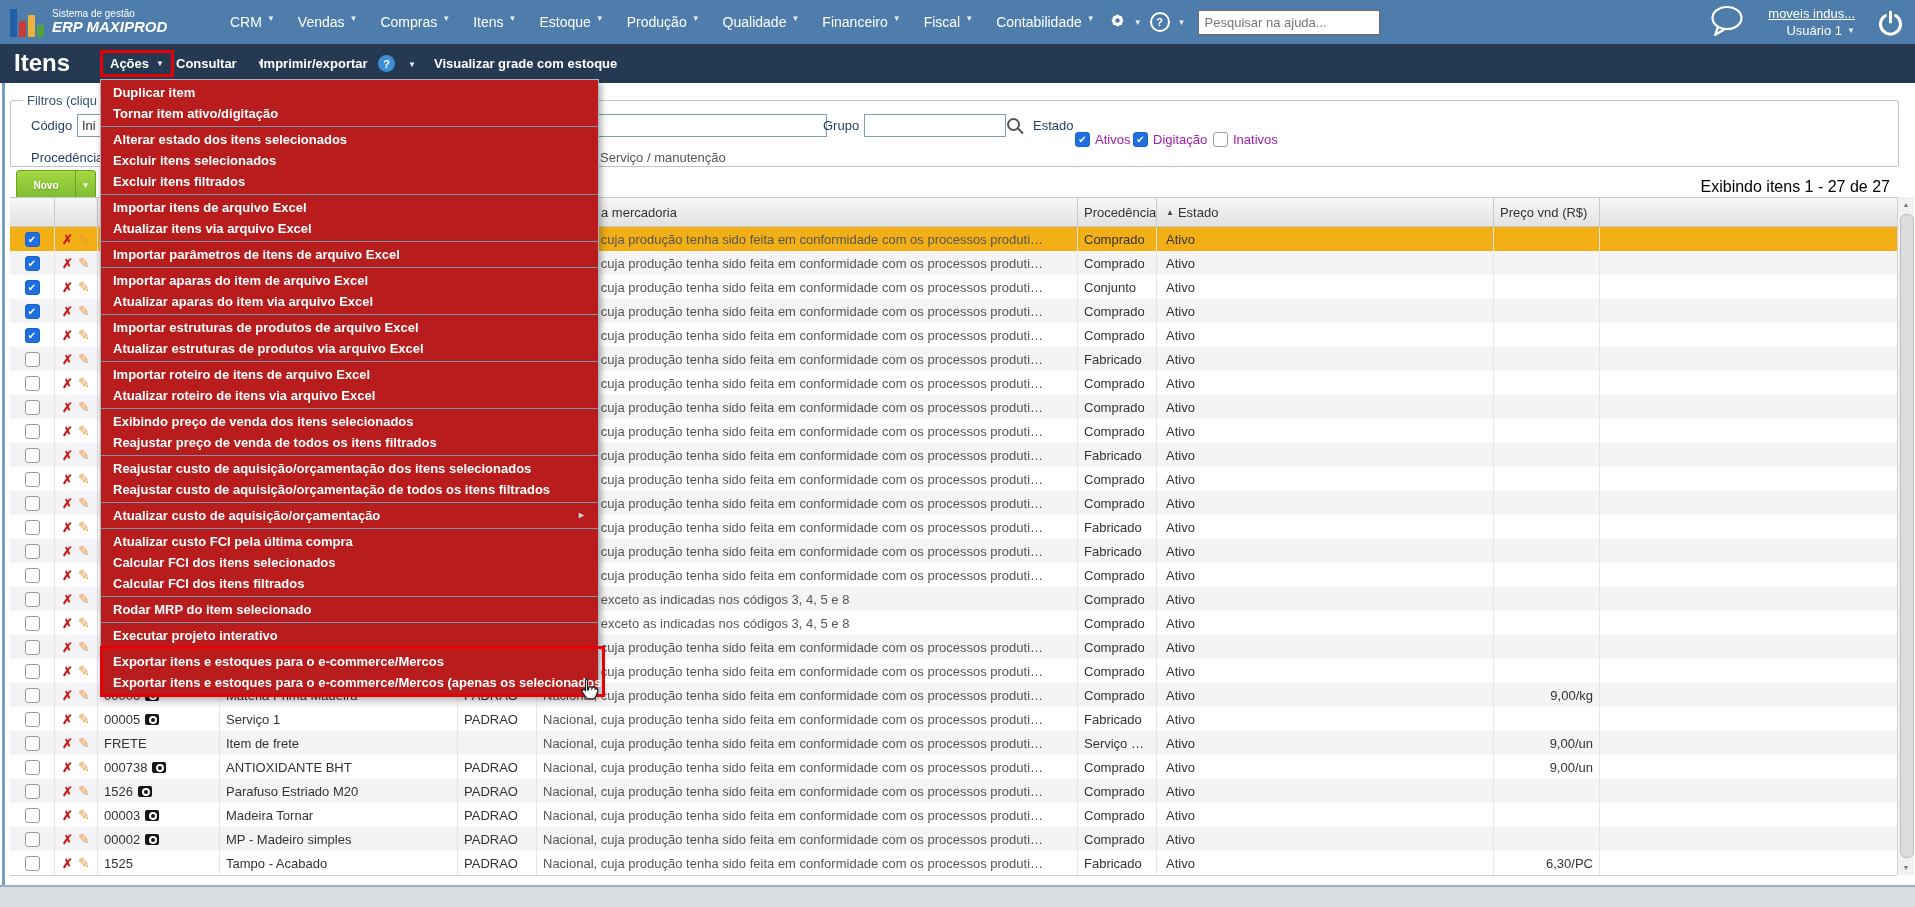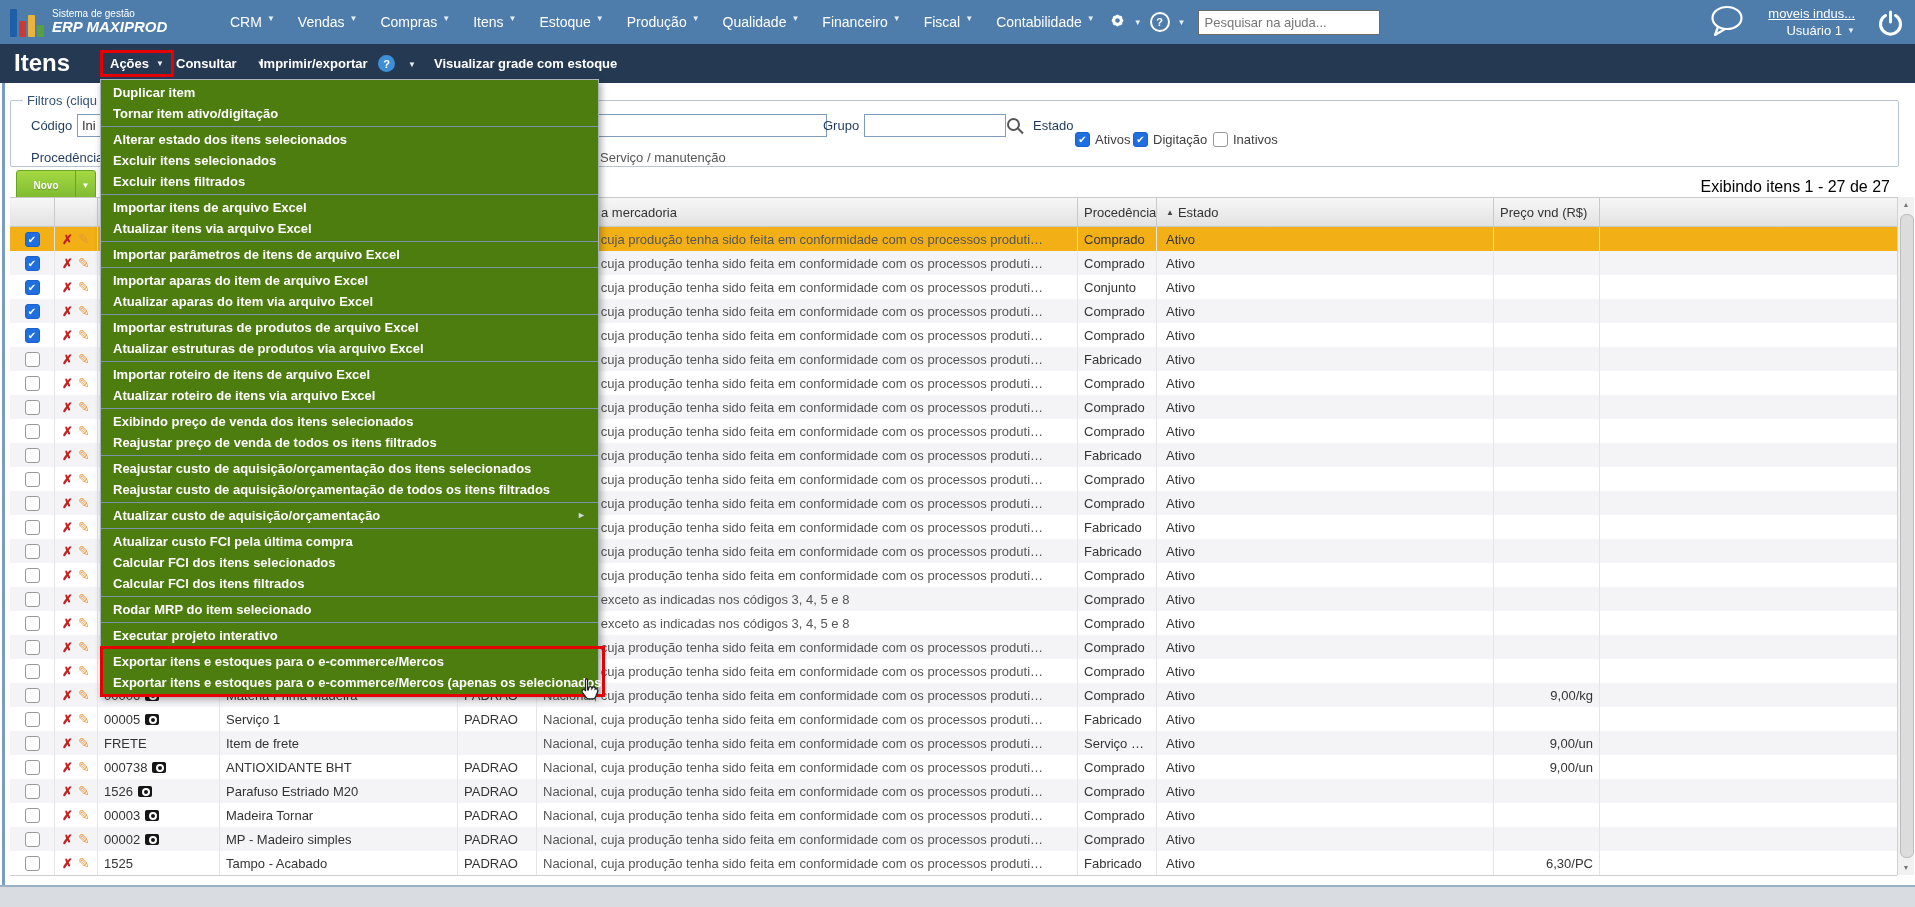--- a/index.html
+++ b/index.html
@@ -55,21 +55,21 @@
   .finput{position:absolute;height:21px;border:1px solid #7f9db9;background:#fff;
           font-size:13px;padding:0 4px;display:flex;align-items:center}
   .glass{position:absolute;width:9px;height:9px;border:2px solid #555;border-radius:50%}
   .glass::after{content:"";position:absolute;width:7px;height:2px;background:#555;
                 transform:rotate(45deg);right:-6px;bottom:-3px}
   .ck{width:15px;height:15px;border:1px solid #999;border-radius:3px;background:#fff;
       display:inline-flex;align-items:center;justify-content:center;font-size:10px;color:#fff;
       box-sizing:border-box;cursor:pointer}
   .ck.on{background:#1f6fe0;border-color:#1a62c8}
   .fck{position:absolute;top:24px;display:flex;align-items:center;gap:5px}
-  .fcklabel{color:#404040}
+  .fcklabel{color:#a21caf}
 
   
   .novo{position:absolute;left:16px;top:87px;width:78px;height:29px;border:1px solid #68a51f;
         border-radius:3px;background:linear-gradient(#a5d943,#7cb82f);display:flex;
         align-items:center;color:#fff;cursor:pointer}
   .novo .nlabel{flex:1;text-align:center;font-size:10px;font-weight:bold;
                 text-shadow:0 1px 1px rgba(0,0,0,.25)}
   .novo .ncaret{width:19px;border-left:1px solid #68a51f;text-align:center;font-size:8px;
                 align-self:stretch;display:flex;align-items:center;justify-content:center}
   .showing{position:absolute;right:25px;top:95px;font-size:16px;color:#000000}
@@ -108,21 +108,21 @@
 
   
   .vscroll{position:absolute;left:1897px;top:114px;width:17px;height:678px;background:#f1f1f1;
            border-left:1px solid #d0d0d0;box-sizing:border-box}
   .varrow{height:15px;display:flex;align-items:center;justify-content:center;font-size:7px;color:#777}
   .vthumb{position:absolute;left:2px;top:17px;width:12px;bottom:17px;background:#dcdcdc;
           border:1px solid #bdbdbd;border-radius:6px}
   .varrow.dn{position:absolute;bottom:0;left:0;right:0}
 
   
-  .amenu{position:absolute;left:100px;top:79px;width:497px;background:#4d7c0f;
+  .amenu{position:absolute;left:100px;top:79px;width:497px;background:#b91c1c;
          border:1px solid #aab4bf;box-shadow:2px 3px 7px rgba(0,0,0,.35);z-index:40}
   .agroup{border-bottom:1px solid #7d93aa;padding:2px 0}
   .agroup:last-child{border-bottom:none}
   .agroup.hl{position:relative}
   .agroup.hl::after{content:"";position:absolute;left:-1px;right:-7px;top:-3px;bottom:-2px;
                     border:3px solid #e60004;pointer-events:none}
   .aitem{height:21px;line-height:21px;padding:0 12px;color:#fff;font-size:13px;font-weight:600;
          display:flex;justify-content:space-between;align-items:center;white-space:nowrap;cursor:pointer}
   .aitem .subarr{font-size:9px;color:#cfd8e2}
 

